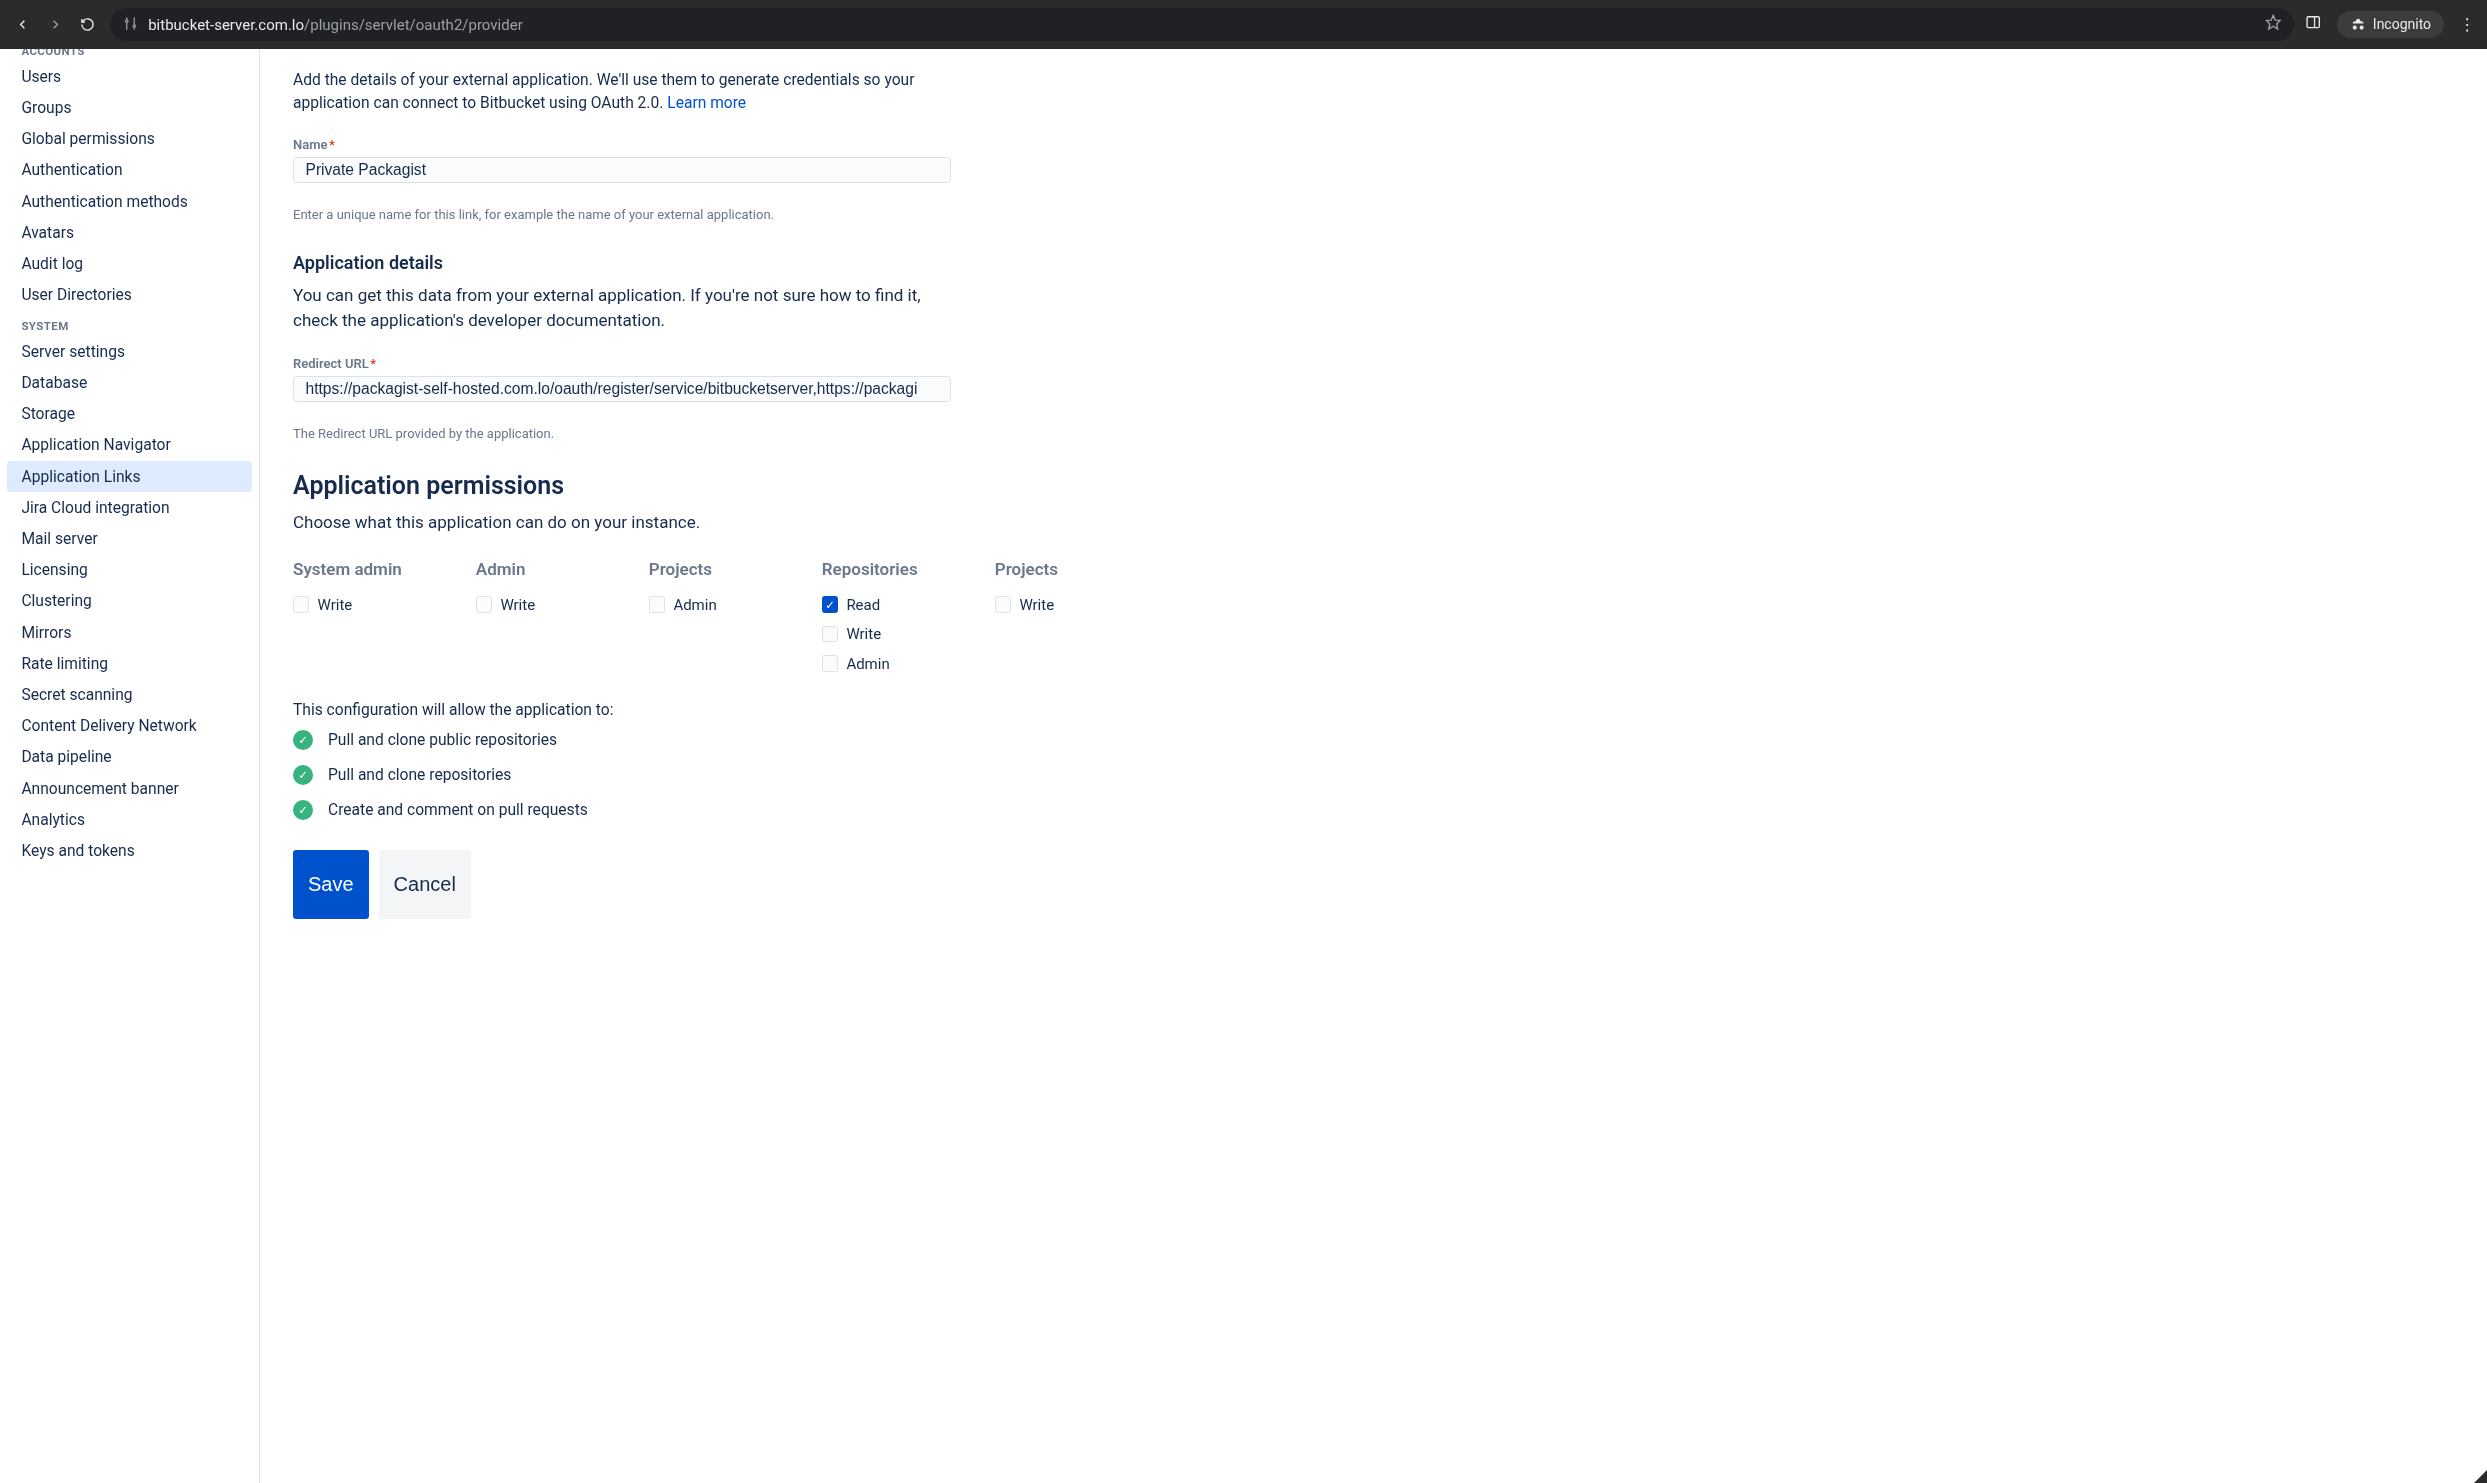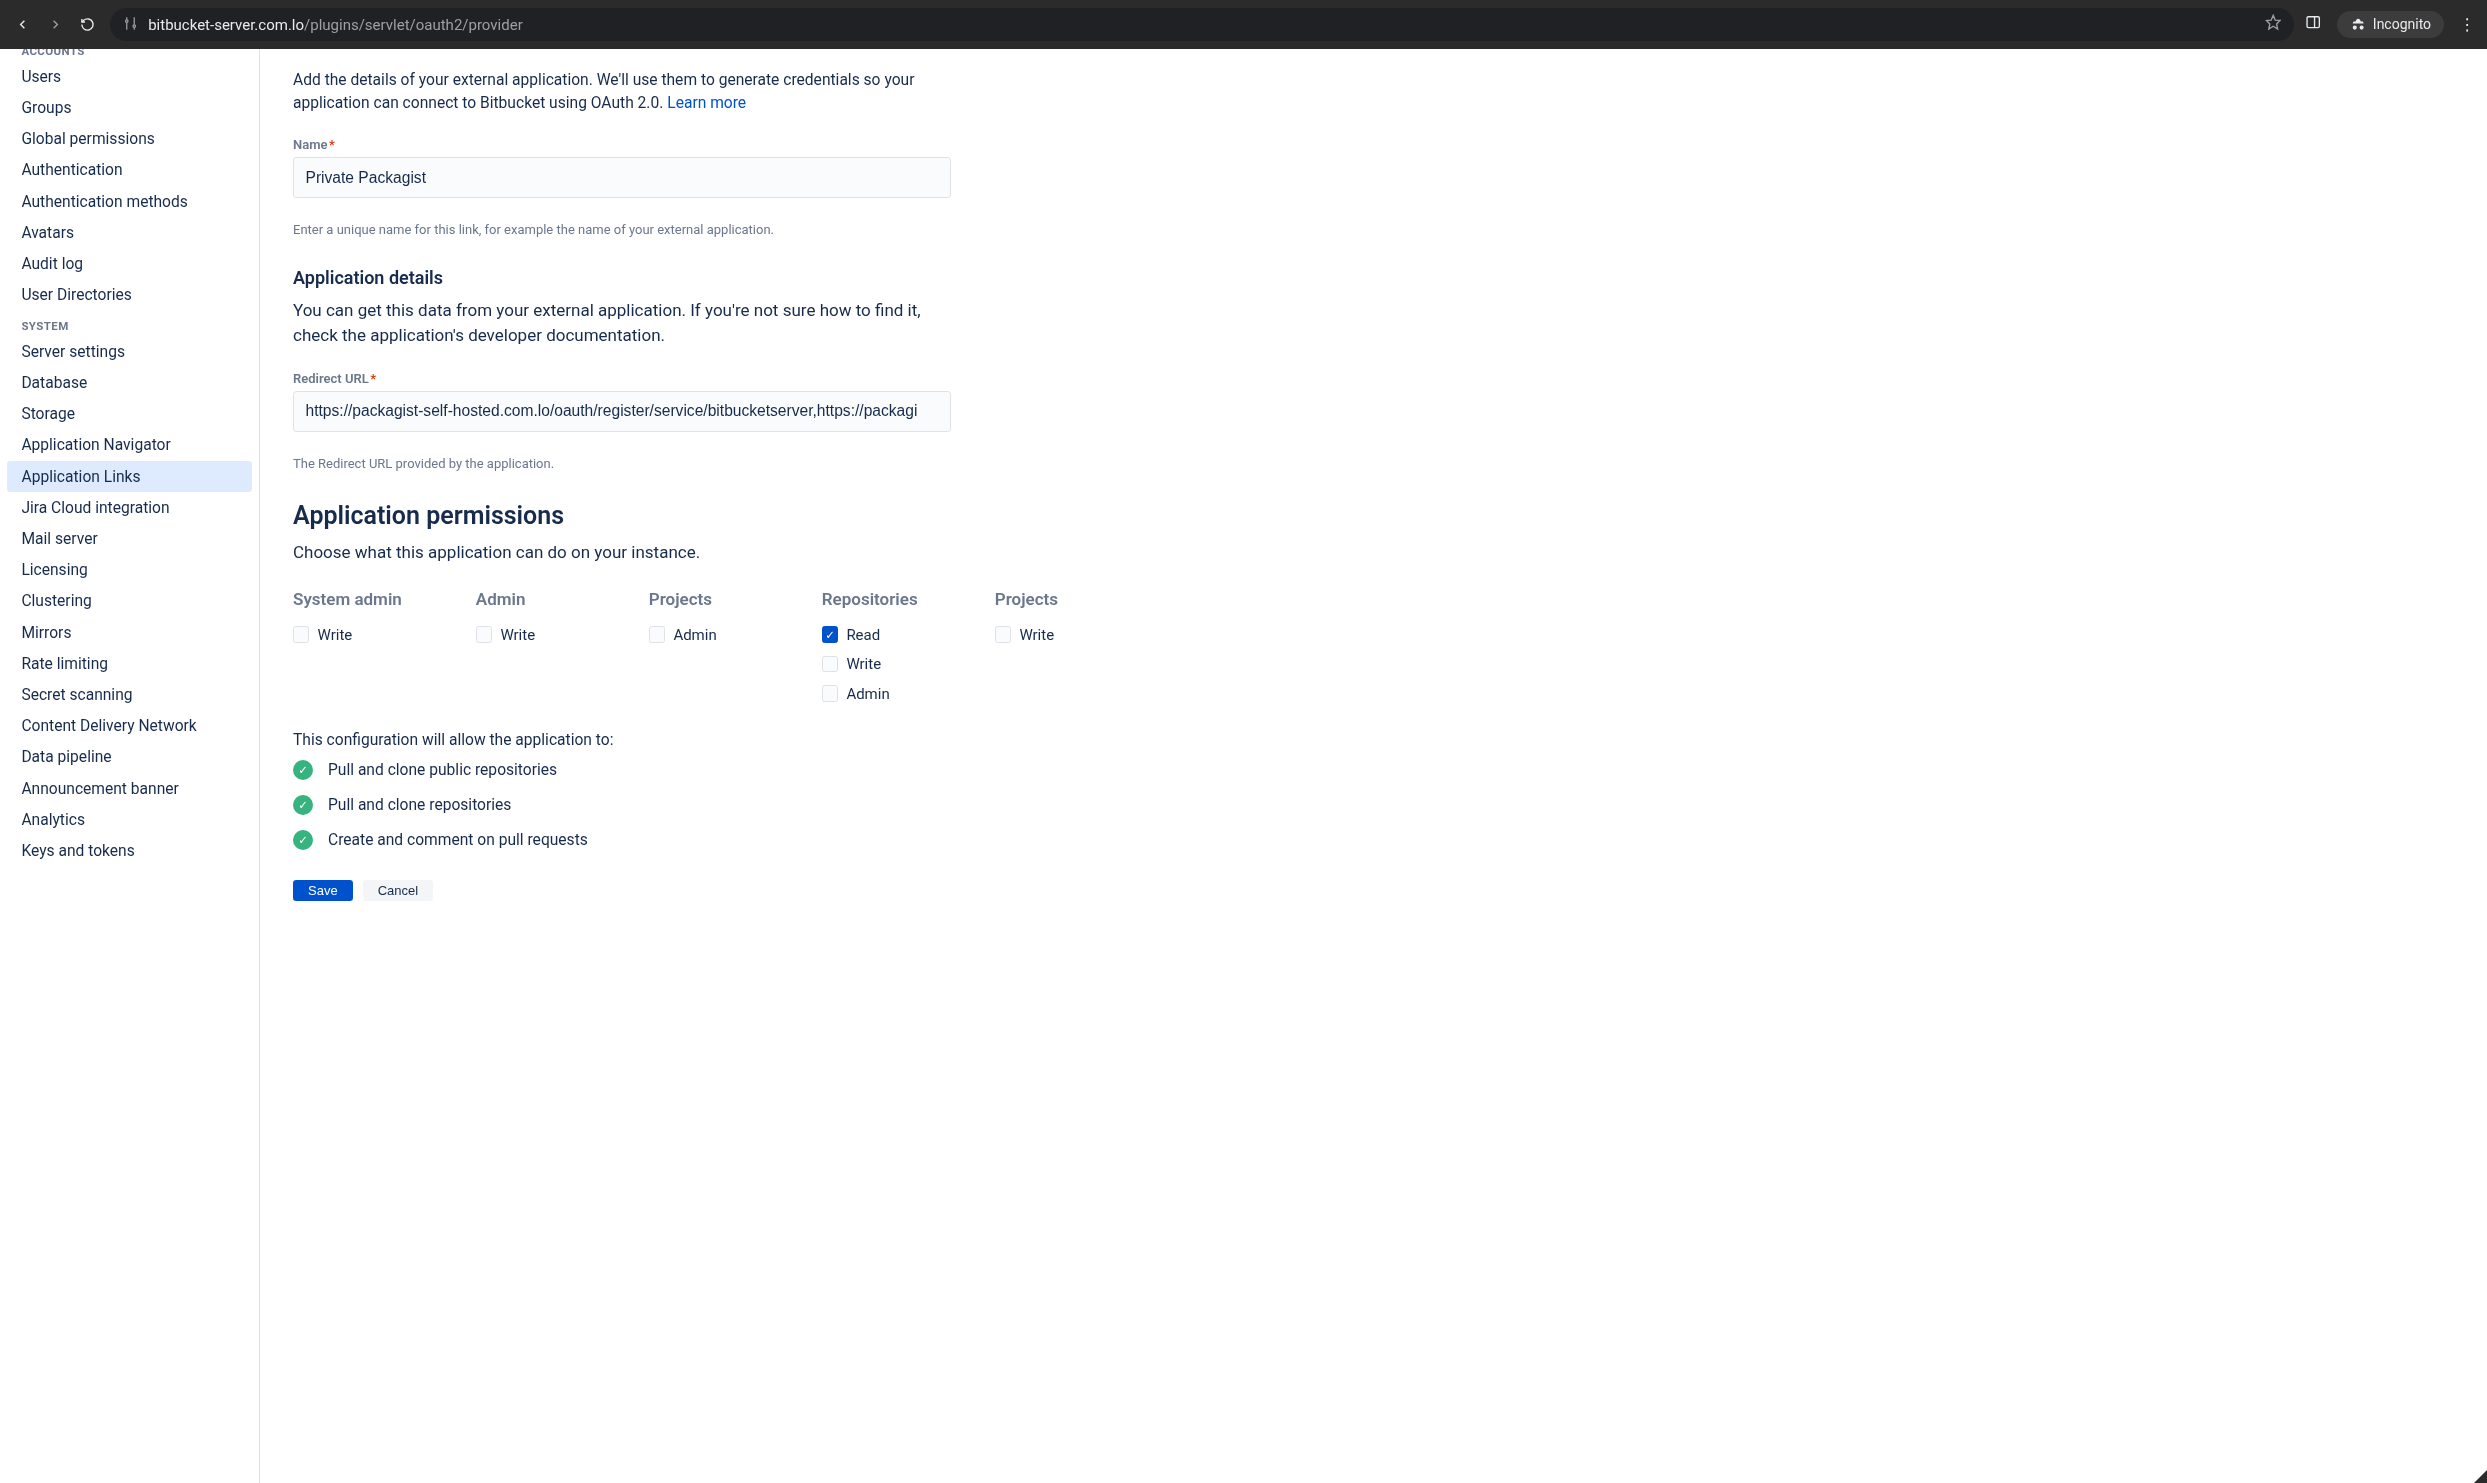--- a/index.html
+++ b/index.html
@@ -91,21 +91,21 @@
     color:#172b4d;
   }
   .intro { margin-top: 20px; font-size:15.6px; max-width:642px; line-height:1.45; }
   .intro a { color:#0052cc; text-decoration:none; }
 
   .field { margin-top: 23px; max-width:658px; }
   .field-label { font-size:13px; font-weight:600; color:#6b778c; margin-bottom:5px; }
   .field-label .req { color:#de350b; margin-left:1.6px; }
   .text-input {
     width:100%;
-    height:41px;
+    height:26px;
     border:1.6px solid #dfe1e6;
     border-radius:3.3px;
     padding: 0 11.5px;
     font-size:15.6px;
     color:#172b4d;
     background:#fafbfc;
   }
   .field-help { font-size:13px; color:#6b778c; margin-top:24px; }
 
   h2.section { font-size:18px; font-weight:600; margin-top:30px; color:#172b4d; }
@@ -129,21 +129,21 @@
 
   .cap-intro { margin-top:28px; font-size:15.6px; }
   .cap-list { margin-top:11.5px; display:flex; flex-direction:column; gap:15px; }
   .cap-item { display:flex; align-items:center; gap:15px; font-size:15.6px; }
   .cap-item .check {
     width:20px; height:20px; border-radius:50%; background:#36b37e;
     display:flex; align-items:center; justify-content:center; color:#fff; font-size:11.5px;
   }
 
   .actions { margin-top:30px; display:flex; gap:10px; }
-  .btn { border:none; border-radius:3.3px; padding:3px 15px; font-size:13px; cursor:pointer; }
+  .btn { border:none; border-radius:3.3px; padding:23px 15px; font-size:20px; cursor:pointer; }
   .btn-primary { background:#0052cc; color:#fff; }
   .btn-default { background:#f4f5f7; color:#172b4d; }
 
   
   .resize-corner { position:fixed; right:0; bottom:0; width:0;height:0;
     border-left:13px solid transparent; border-bottom:13px solid #2b2b2b; }
 </style>
 </head>
 <body>
 

